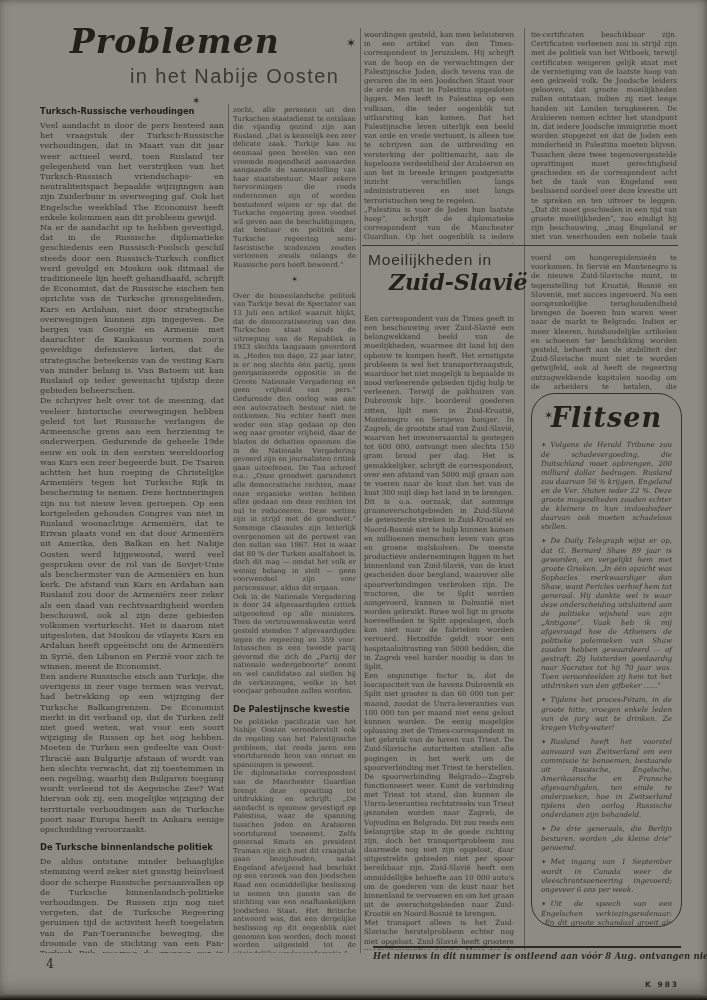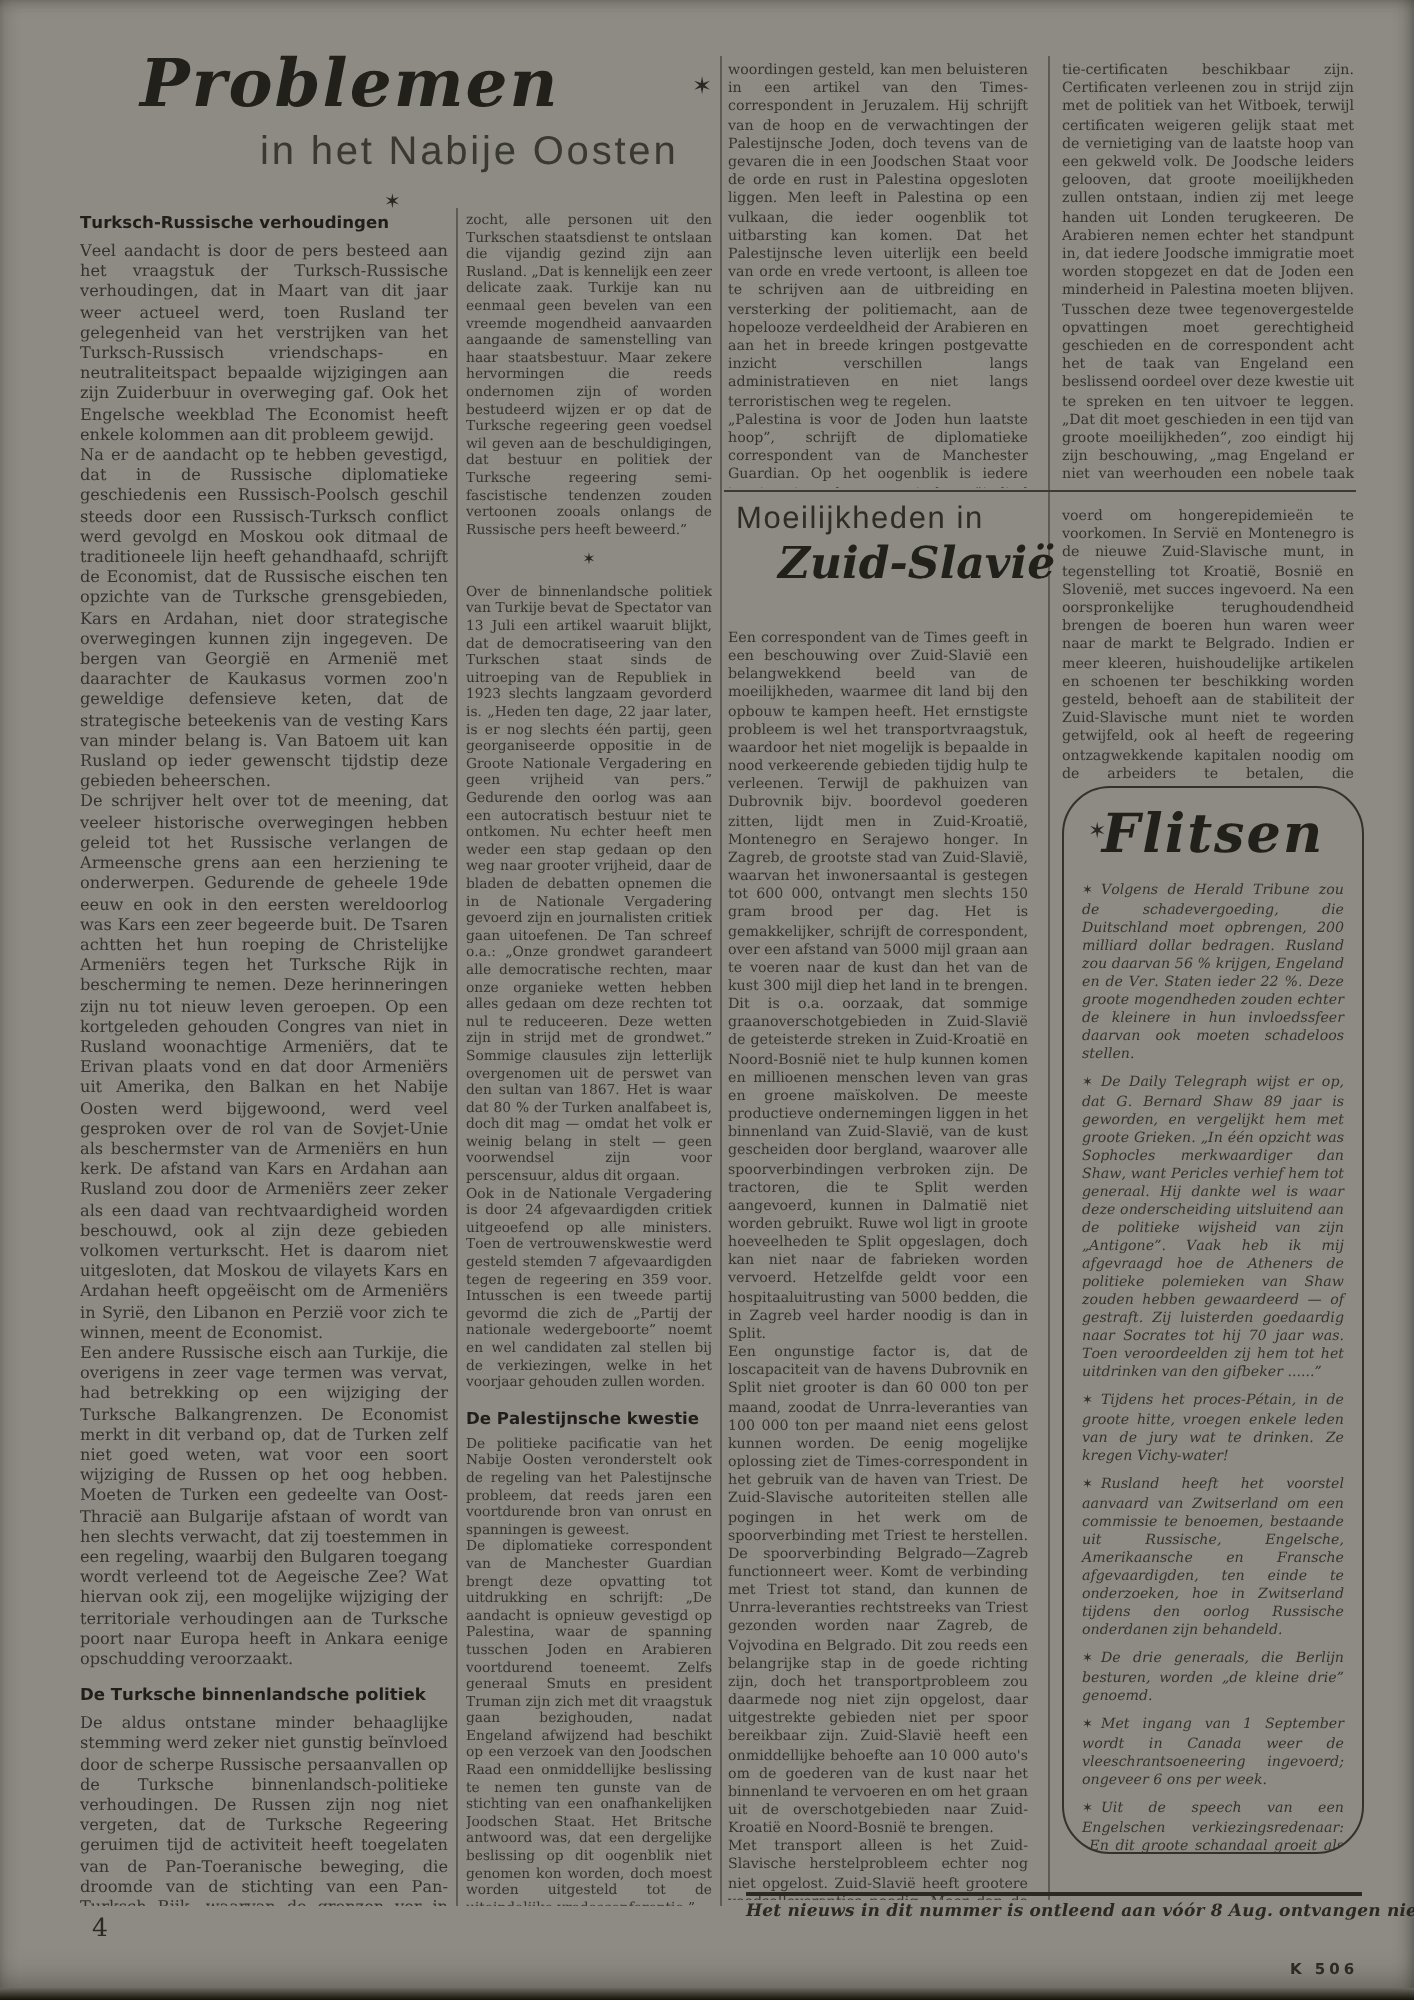--- a/index.html
+++ b/index.html
@@ -150,15 +150,15 @@
     <p class="fl-item"><span class="bullet">✶</span><span>De Daily Telegraph wijst er op, dat G. Bernard Shaw 89 jaar is geworden, en vergelijkt hem met groote Grieken. „In één opzicht was Sophocles merkwaardiger dan Shaw, want Pericles verhief hem tot generaal. Hij dankte wel is waar deze onderscheiding uitsluitend aan de politieke wijsheid van zijn „Antigone”. Vaak heb ik mij afgevraagd hoe de Atheners de politieke polemieken van Shaw zouden hebben gewaardeerd — of gestraft. Zij luisterden goedaardig naar Socrates tot hij 70 jaar was. Toen veroordeelden zij hem tot het uitdrinken van den gifbeker ......”</span></p>
     <p class="fl-item"><span class="bullet">✶</span><span>Tijdens het proces-Pétain, in de groote hitte, vroegen enkele leden van de jury wat te drinken. Ze kregen Vichy-water!</span></p>
     <p class="fl-item"><span class="bullet">✶</span><span>Rusland heeft het voorstel aanvaard van Zwitserland om een commissie te benoemen, bestaande uit Russische, Engelsche, Amerikaansche en Fransche afgevaardigden, ten einde te onderzoeken, hoe in Zwitserland tijdens den oorlog Russische onderdanen zijn behandeld.</span></p>
     <p class="fl-item"><span class="bullet">✶</span><span>De drie generaals, die Berlijn besturen, worden „de kleine drie” genoemd.</span></p>
     <p class="fl-item"><span class="bullet">✶</span><span>Met ingang van 1 September wordt in Canada weer de vleeschrantsoeneering ingevoerd; ongeveer 6 ons per week.</span></p>
     <p class="fl-item"><span class="bullet">✶</span><span>Uit de speech van een Engelschen verkiezingsredenaar: „En dit groote schandaal groeit als een sneeuwbal met zevenmijlslaarzen”.</span></p>
   </div>
 
   <div class="foot-note">Het nieuws in dit nummer is ontleend aan vóór 8 Aug. ontvangen nieuwsbladen</div>
   <div class="page-num">4</div>
-  <div class="code">K 506</div>
+  <div class="code">K 983</div>
 
 </div>
 
 </body></html>

